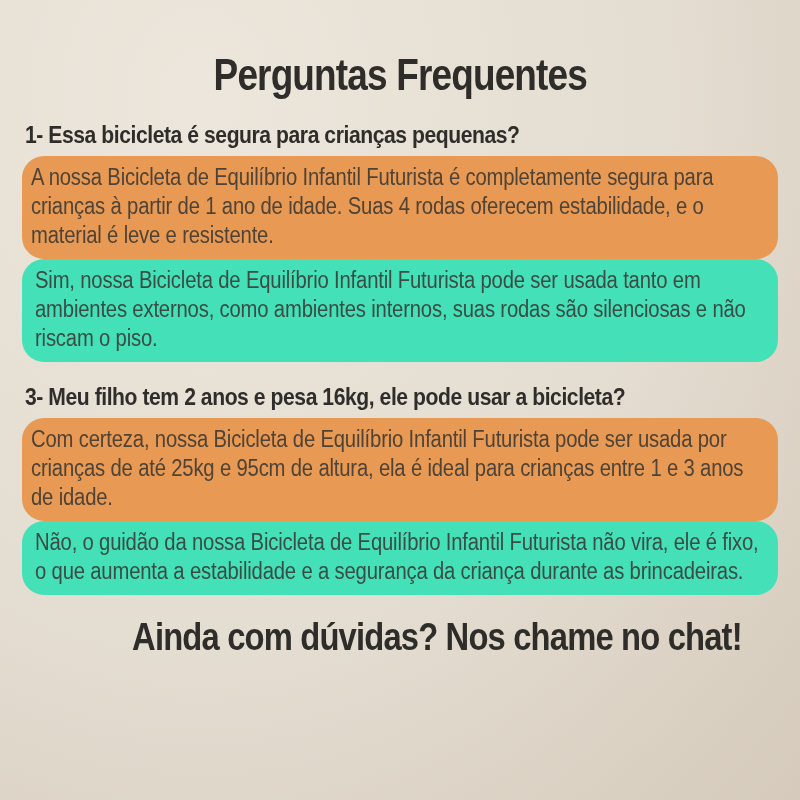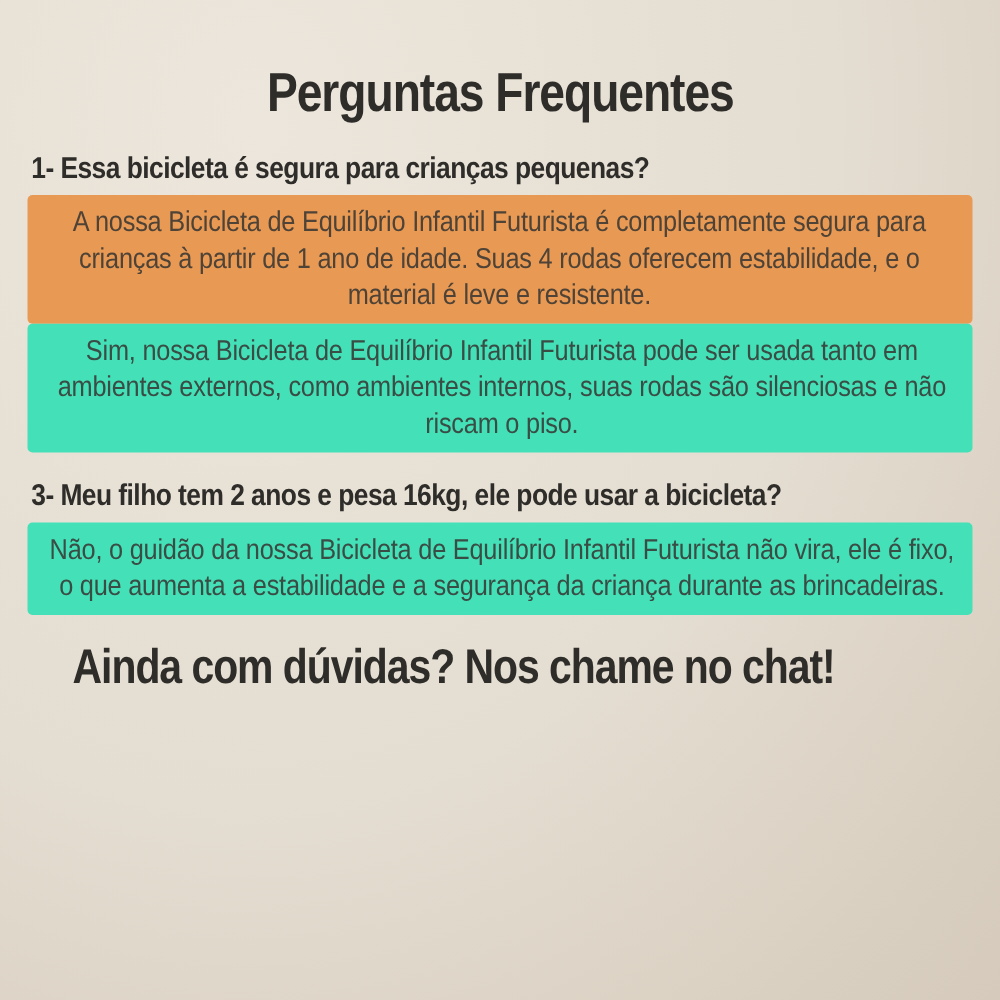--- a/index.html
+++ b/index.html
@@ -53,42 +53,41 @@
     white-space: nowrap;
     height: 28px;
   }
   .question .squeeze {
     display: inline-block;
     transform: scaleX(0.88);
     transform-origin: left top;
   }
 
   .answer {
-    border-radius: 4px;
+    border-radius: 22px;
     padding: 7px 10px 9px 9px;
     overflow: hidden;
-    text-align: center;
   }
   .answer.orange { background: var(--orange); }
   .answer.teal   { background: var(--teal); padding-left: 13px; }
   .answer-text {
     display: block;
     font-size: 23px;
     line-height: 29px;
     width: 113.5%;
     transform: scaleX(0.881);
     transform-origin: left top;
     letter-spacing: -0.2px;
   }
   .answer.orange .answer-text { color: var(--answer-text-on-orange); }
   .answer.teal   .answer-text { color: var(--answer-text-on-teal); }
 
   .footer {
     margin-top: 20px;
-    text-align: left;
+    text-align: right;
     font-size: 39px;
     font-weight: bold;
     color: var(--heading-text);
     letter-spacing: -1px;
     white-space: nowrap;
   }
   .footer .squeeze {
     display: inline-block;
     transform: scaleX(0.84);
     transform-origin: center top;
@@ -111,20 +110,23 @@
     </div>
 
     <div class="faq-item">
       <div class="answer teal">
         <span class="answer-text">Sim, nossa Bicicleta de Equilíbrio Infantil Futurista pode ser usada tanto em ambientes externos, como ambientes internos, suas rodas são silenciosas e não riscam o piso.</span>
       </div>
     </div>
 
     <div class="faq-item">
       <div class="question"><span class="squeeze">3- Meu filho tem 2 anos e pesa 16kg, ele pode usar a bicicleta?</span></div>
+      <div class="answer orange">
+        <span class="answer-text">Com certeza, nossa Bicicleta de Equilíbrio Infantil Futurista pode ser usada por crianças de até 25kg e 95cm de altura, ela é ideal para crianças entre 1 e 3 anos de idade.</span>
+      </div>
     </div>
 
     <div class="faq-item">
       <div class="answer teal">
         <span class="answer-text">Não, o guidão da nossa Bicicleta de Equilíbrio Infantil Futurista não vira, ele é fixo, o que aumenta a estabilidade e a segurança da criança durante as brincadeiras.</span>
       </div>
     </div>
 
   </div>
 

